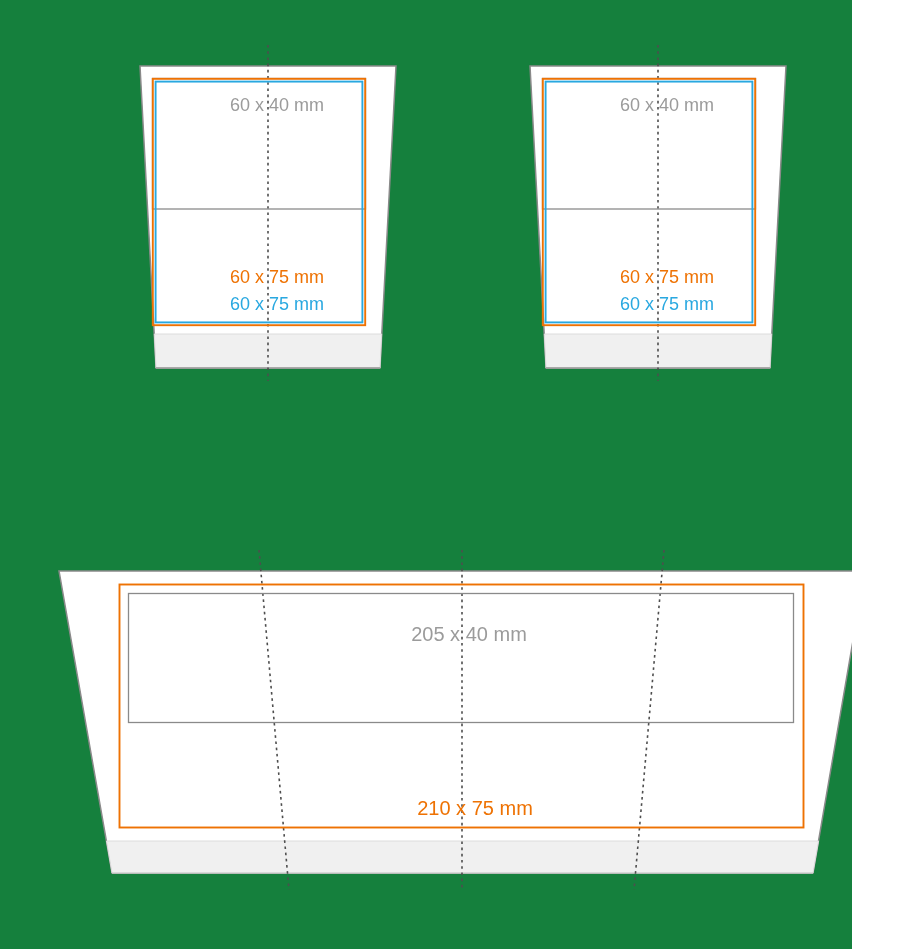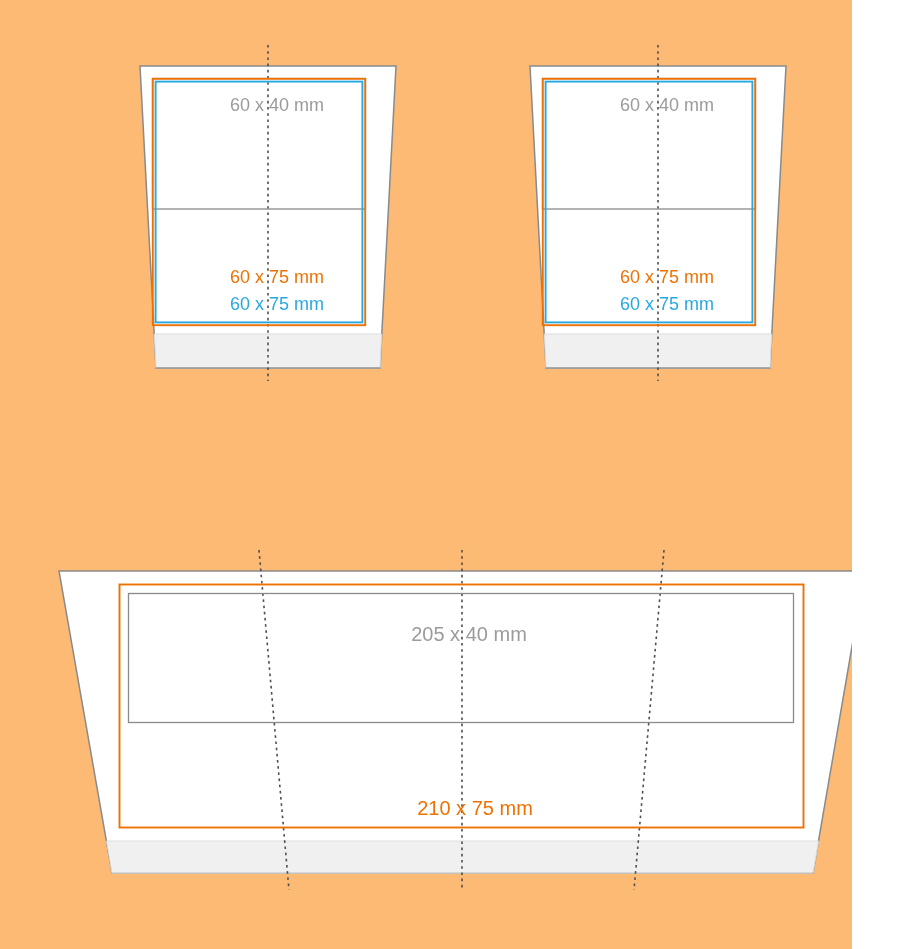--- a/index.html
+++ b/index.html
@@ -5,21 +5,21 @@
   html, body {
     margin: 0;
     padding: 0;
     background: #ffffff;
     font-family: "Liberation Sans", sans-serif;
   }
   .canvas {
     position: relative;
     width: 852px;
     height: 949px;
-    background: #fdba74;
+    background: #15803d;
     overflow: hidden;
   }
   svg { display: block; }
 
   
   .cup-body      { fill: #ffffff; stroke: var(--outline_gray); stroke-width: 1.5; }
   .cup-base      { fill: var(--base_fill); stroke: var(--base_edge); stroke-width: 1; }
   .base-edge-dark  { stroke: var(--base_bottom_small); stroke-width: 1.4; fill: none; }
   .base-edge-light { stroke: var(--base_bottom_large); stroke-width: 1.2; fill: none; }
   .fold-line     { stroke: var(--fold_line); stroke-width: 1.6; stroke-dasharray: 2.6 3.6; fill: none; }

